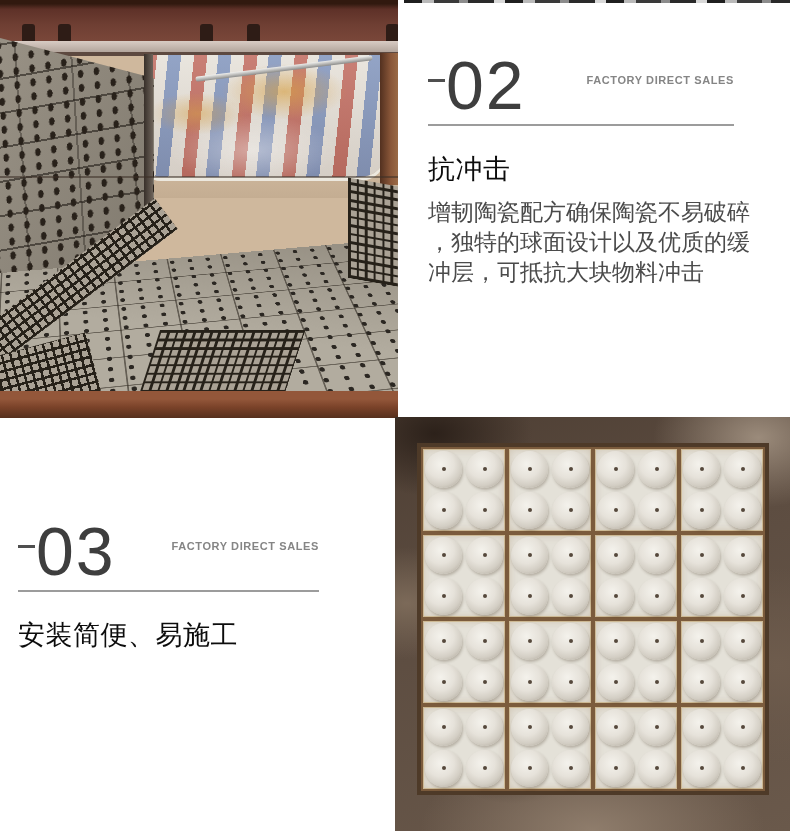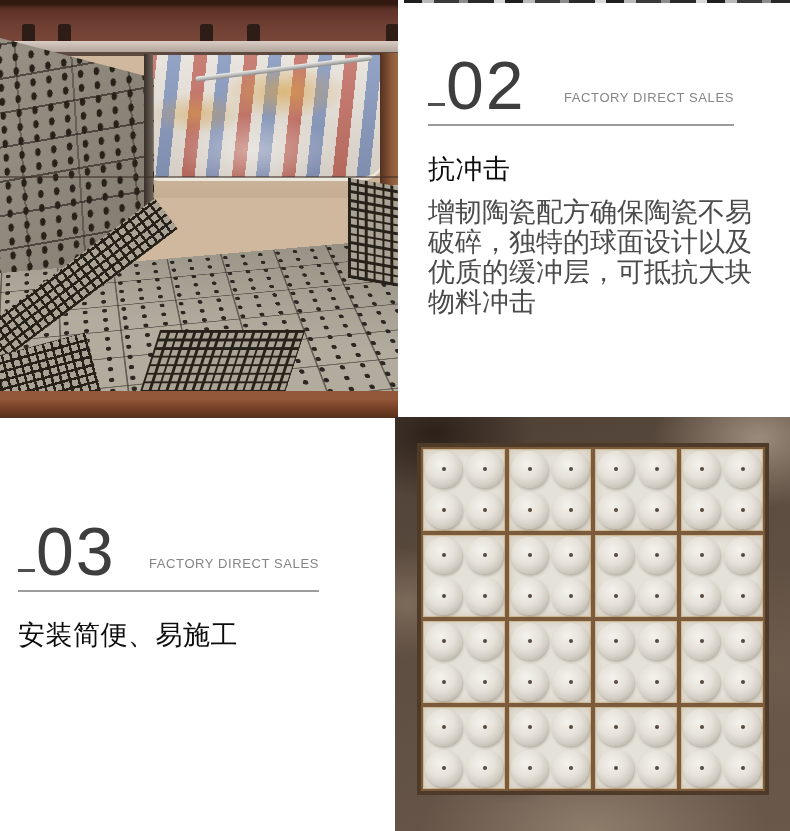--- a/index.html
+++ b/index.html
@@ -2,27 +2,27 @@
 <html><head>
 <meta charset="utf-8">
 <style>
   html,body{margin:0;padding:0;background:#fff;}
   #canvas{
     position:relative;width:790px;height:831px;background:#ffffff;overflow:hidden;
     font-family:"Liberation Sans","DejaVu Sans",sans-serif;
   }
   
   .feature{position:absolute;}
-  .num-row{display:flex;align-items:flex-end;width:var(--rw);}
+  .num-row{display:flex;align-items:center;width:var(--rw);}
   .num-dash{width:17px;height:3px;background:#4f4f4f;margin-bottom:10px;flex:none;}
   .big-number{font-size:68px;line-height:62px;font-weight:400;color:#3e3e3e;letter-spacing:2px;margin-left:1px;}
-  .tagline{margin-left:auto;font-size:13px;letter-spacing:.6px;color:#858585;margin-bottom:11px;white-space:nowrap;}
+  .tagline{margin-left:auto;font-size:11px;letter-spacing:.6px;color:#858585;margin-bottom:11px;white-space:nowrap;font-weight:bold;}
   .rule{width:var(--rw);height:2px;background:#9c9c9c;margin-top:8px;}
   .feat-heading{margin-top:25px;font-size:27px;font-weight:400;color:#0c0c0c;letter-spacing:.5px;}
-  .feat-body{margin-top:10px;width:332px;font-size:27px;line-height:30px;color:#4b4b4b;line-break:anywhere;word-break:break-all;}
+  .feat-body{margin-top:10px;width:332px;font-size:23px;line-height:30px;color:#4b4b4b;line-break:anywhere;word-break:break-all;}
   
   .top-sliver{position:absolute;left:404px;top:0;width:386px;height:3px;
     background:repeating-linear-gradient(90deg,#1f1f1f 0 18px,#b9b9b9 18px 30px,#3a3a3a 30px 55px,#8c8c8c 55px 64px,#2a2a2a 64px 90px,#d8d8d8 90px 101px);}
   
   .photo1{position:absolute;left:0;top:0;width:398px;height:418px;overflow:hidden;background:#cfb89d;}
   .photo1 *{position:absolute;}
   .p1-beam{left:0;top:0;width:398px;height:42px;
     background:linear-gradient(180deg,#31190f 0%,#31190f 9%,#5e3128 22%,#6f3f33 60%,#7a473a 100%);}
   .bolt{top:24px;width:13px;height:18px;background:#2e1c16;border-radius:3px 3px 0 0;}
   .p1-rail{left:0;top:41px;width:398px;height:11px;background:linear-gradient(180deg,#d8ccc4,#b3a59c);}

